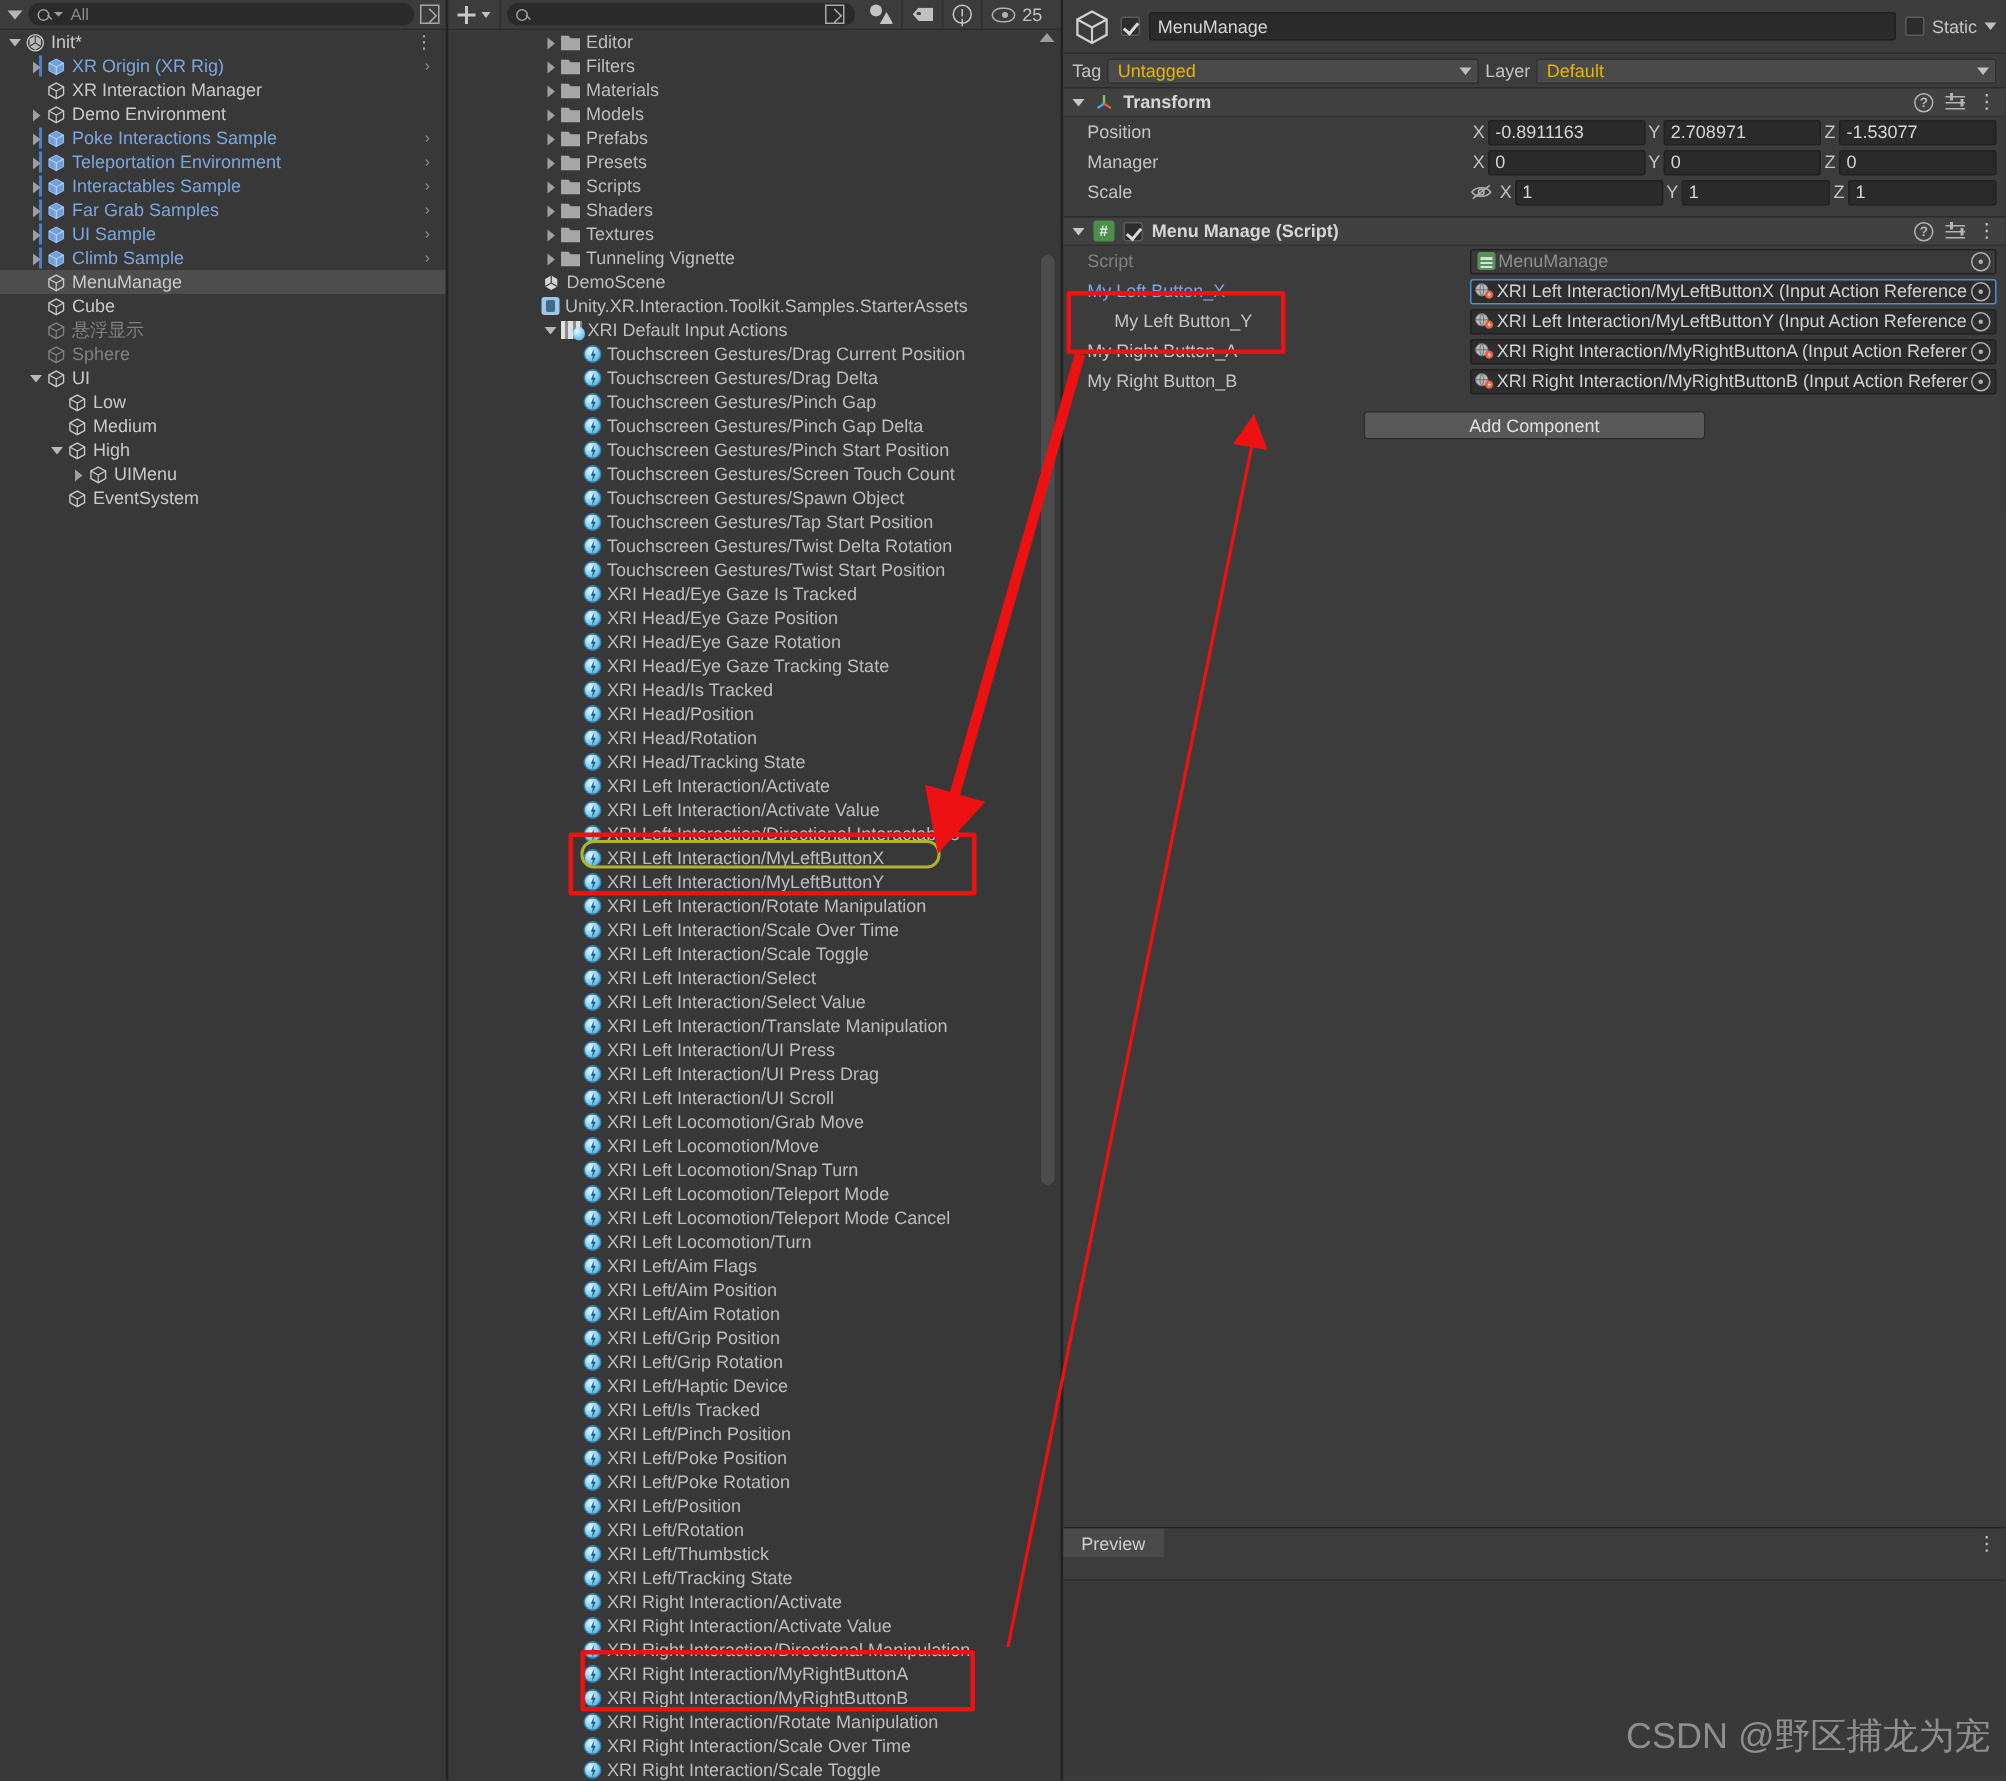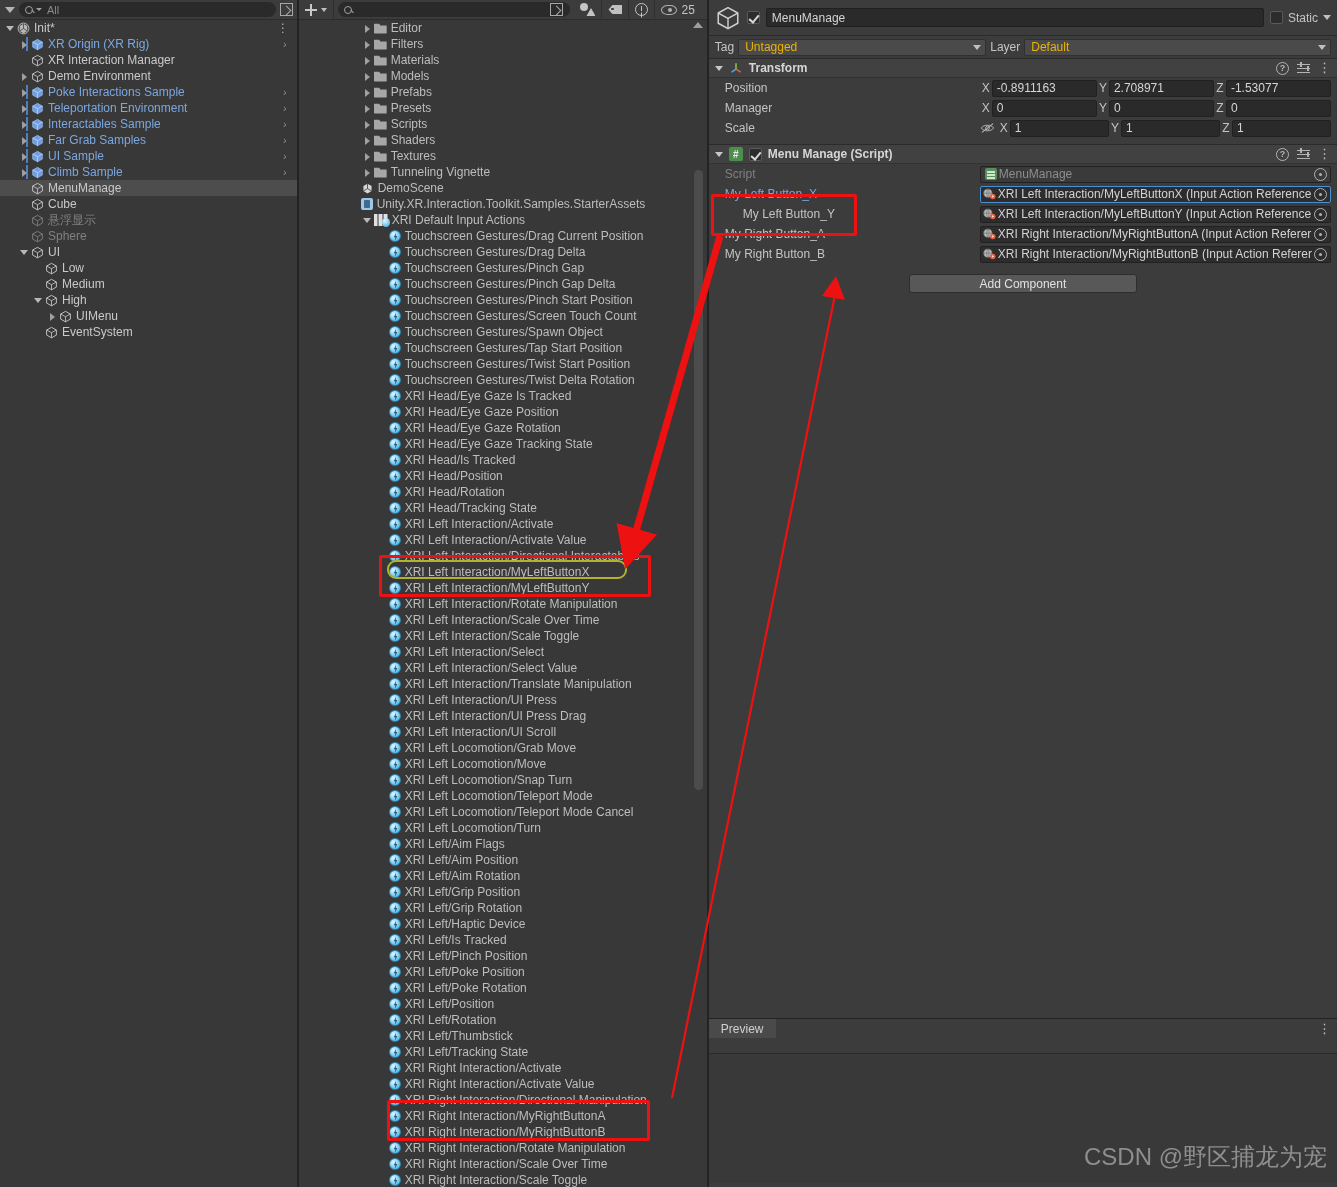--- a/index.html
+++ b/index.html
@@ -546,27 +546,27 @@
           <div class="p-row">
             <div style="width:90px;flex:none;"></div>
             <div style="width:0;flex:none;"></div>
             <div class="ia-ico"></div>
             <span class="p-label">Touchscreen Gestures/Tap Start Position</span>
           </div>
           <div class="p-row">
             <div style="width:90px;flex:none;"></div>
             <div style="width:0;flex:none;"></div>
             <div class="ia-ico"></div>
+            <span class="p-label">Touchscreen Gestures/Twist Delta Rotation</span>
+          </div>
+          <div class="p-row">
+            <div style="width:90px;flex:none;"></div>
+            <div style="width:0;flex:none;"></div>
+            <div class="ia-ico"></div>
             <span class="p-label">Touchscreen Gestures/Twist Start Position</span>
-          </div>
-          <div class="p-row">
-            <div style="width:90px;flex:none;"></div>
-            <div style="width:0;flex:none;"></div>
-            <div class="ia-ico"></div>
-            <span class="p-label">Touchscreen Gestures/Twist Delta Rotation</span>
           </div>
           <div class="p-row">
             <div style="width:90px;flex:none;"></div>
             <div style="width:0;flex:none;"></div>
             <div class="ia-ico"></div>
             <span class="p-label">XRI Head/Eye Gaze Is Tracked</span>
           </div>
           <div class="p-row">
             <div style="width:90px;flex:none;"></div>
             <div style="width:0;flex:none;"></div>

